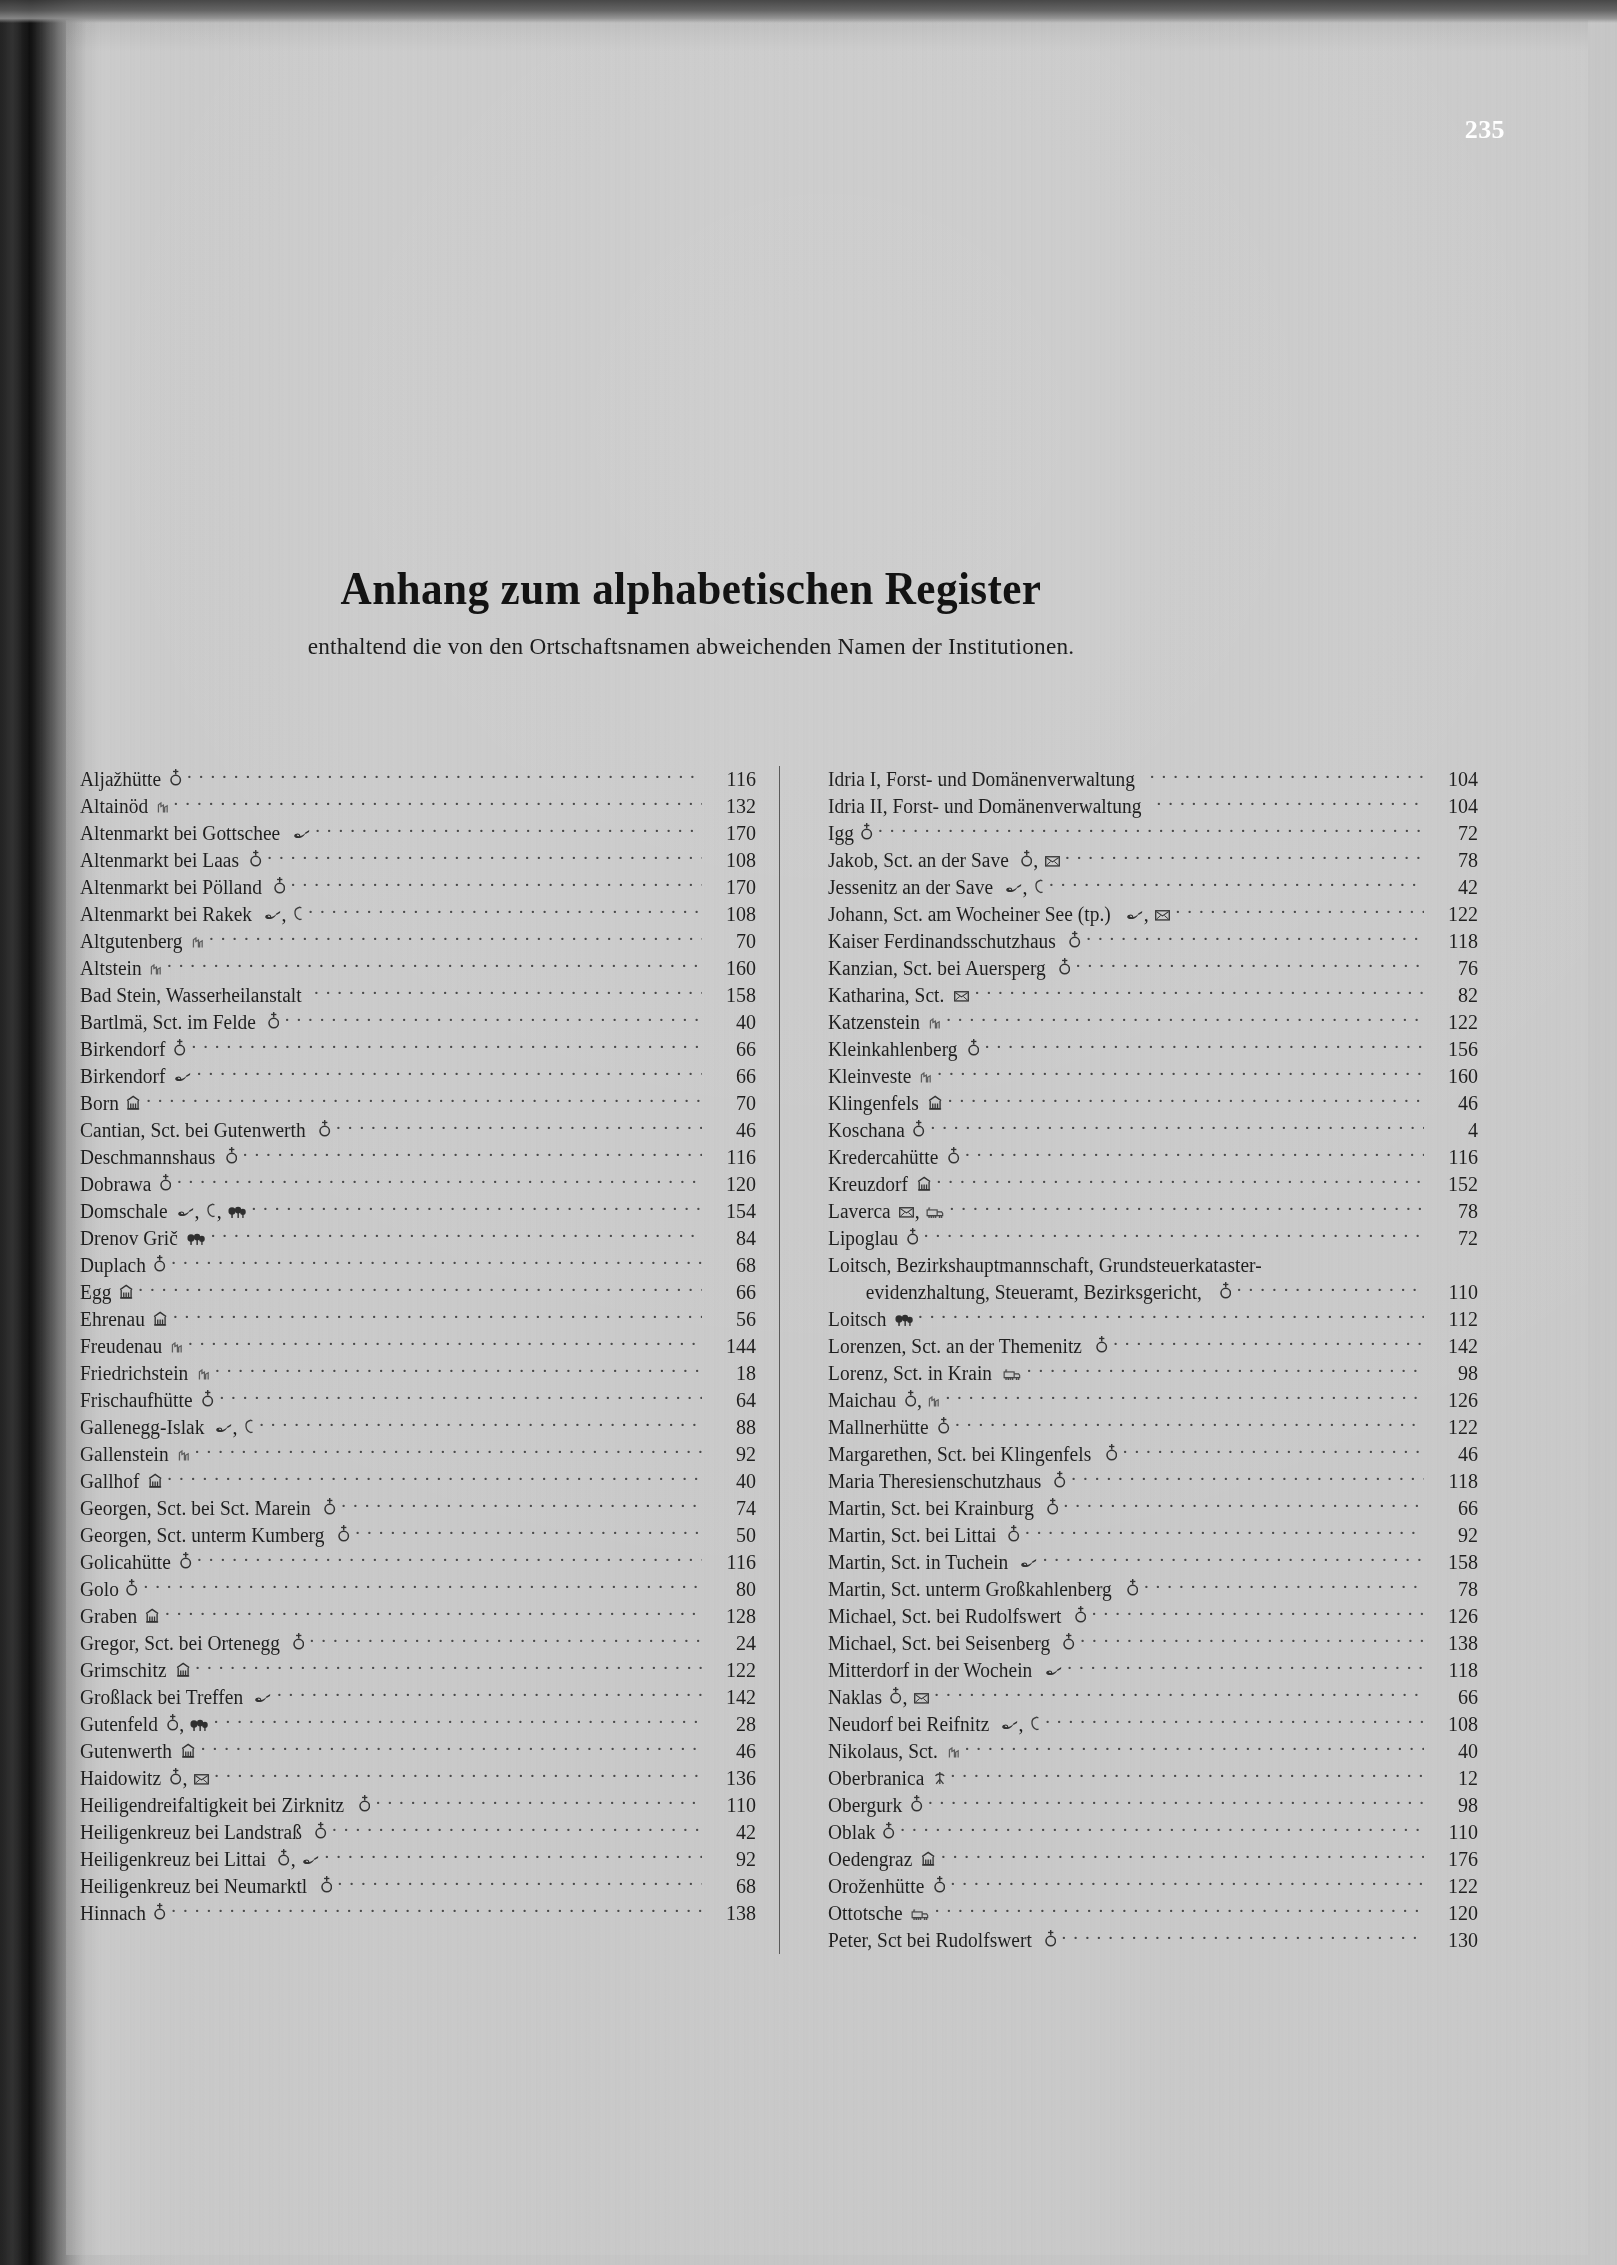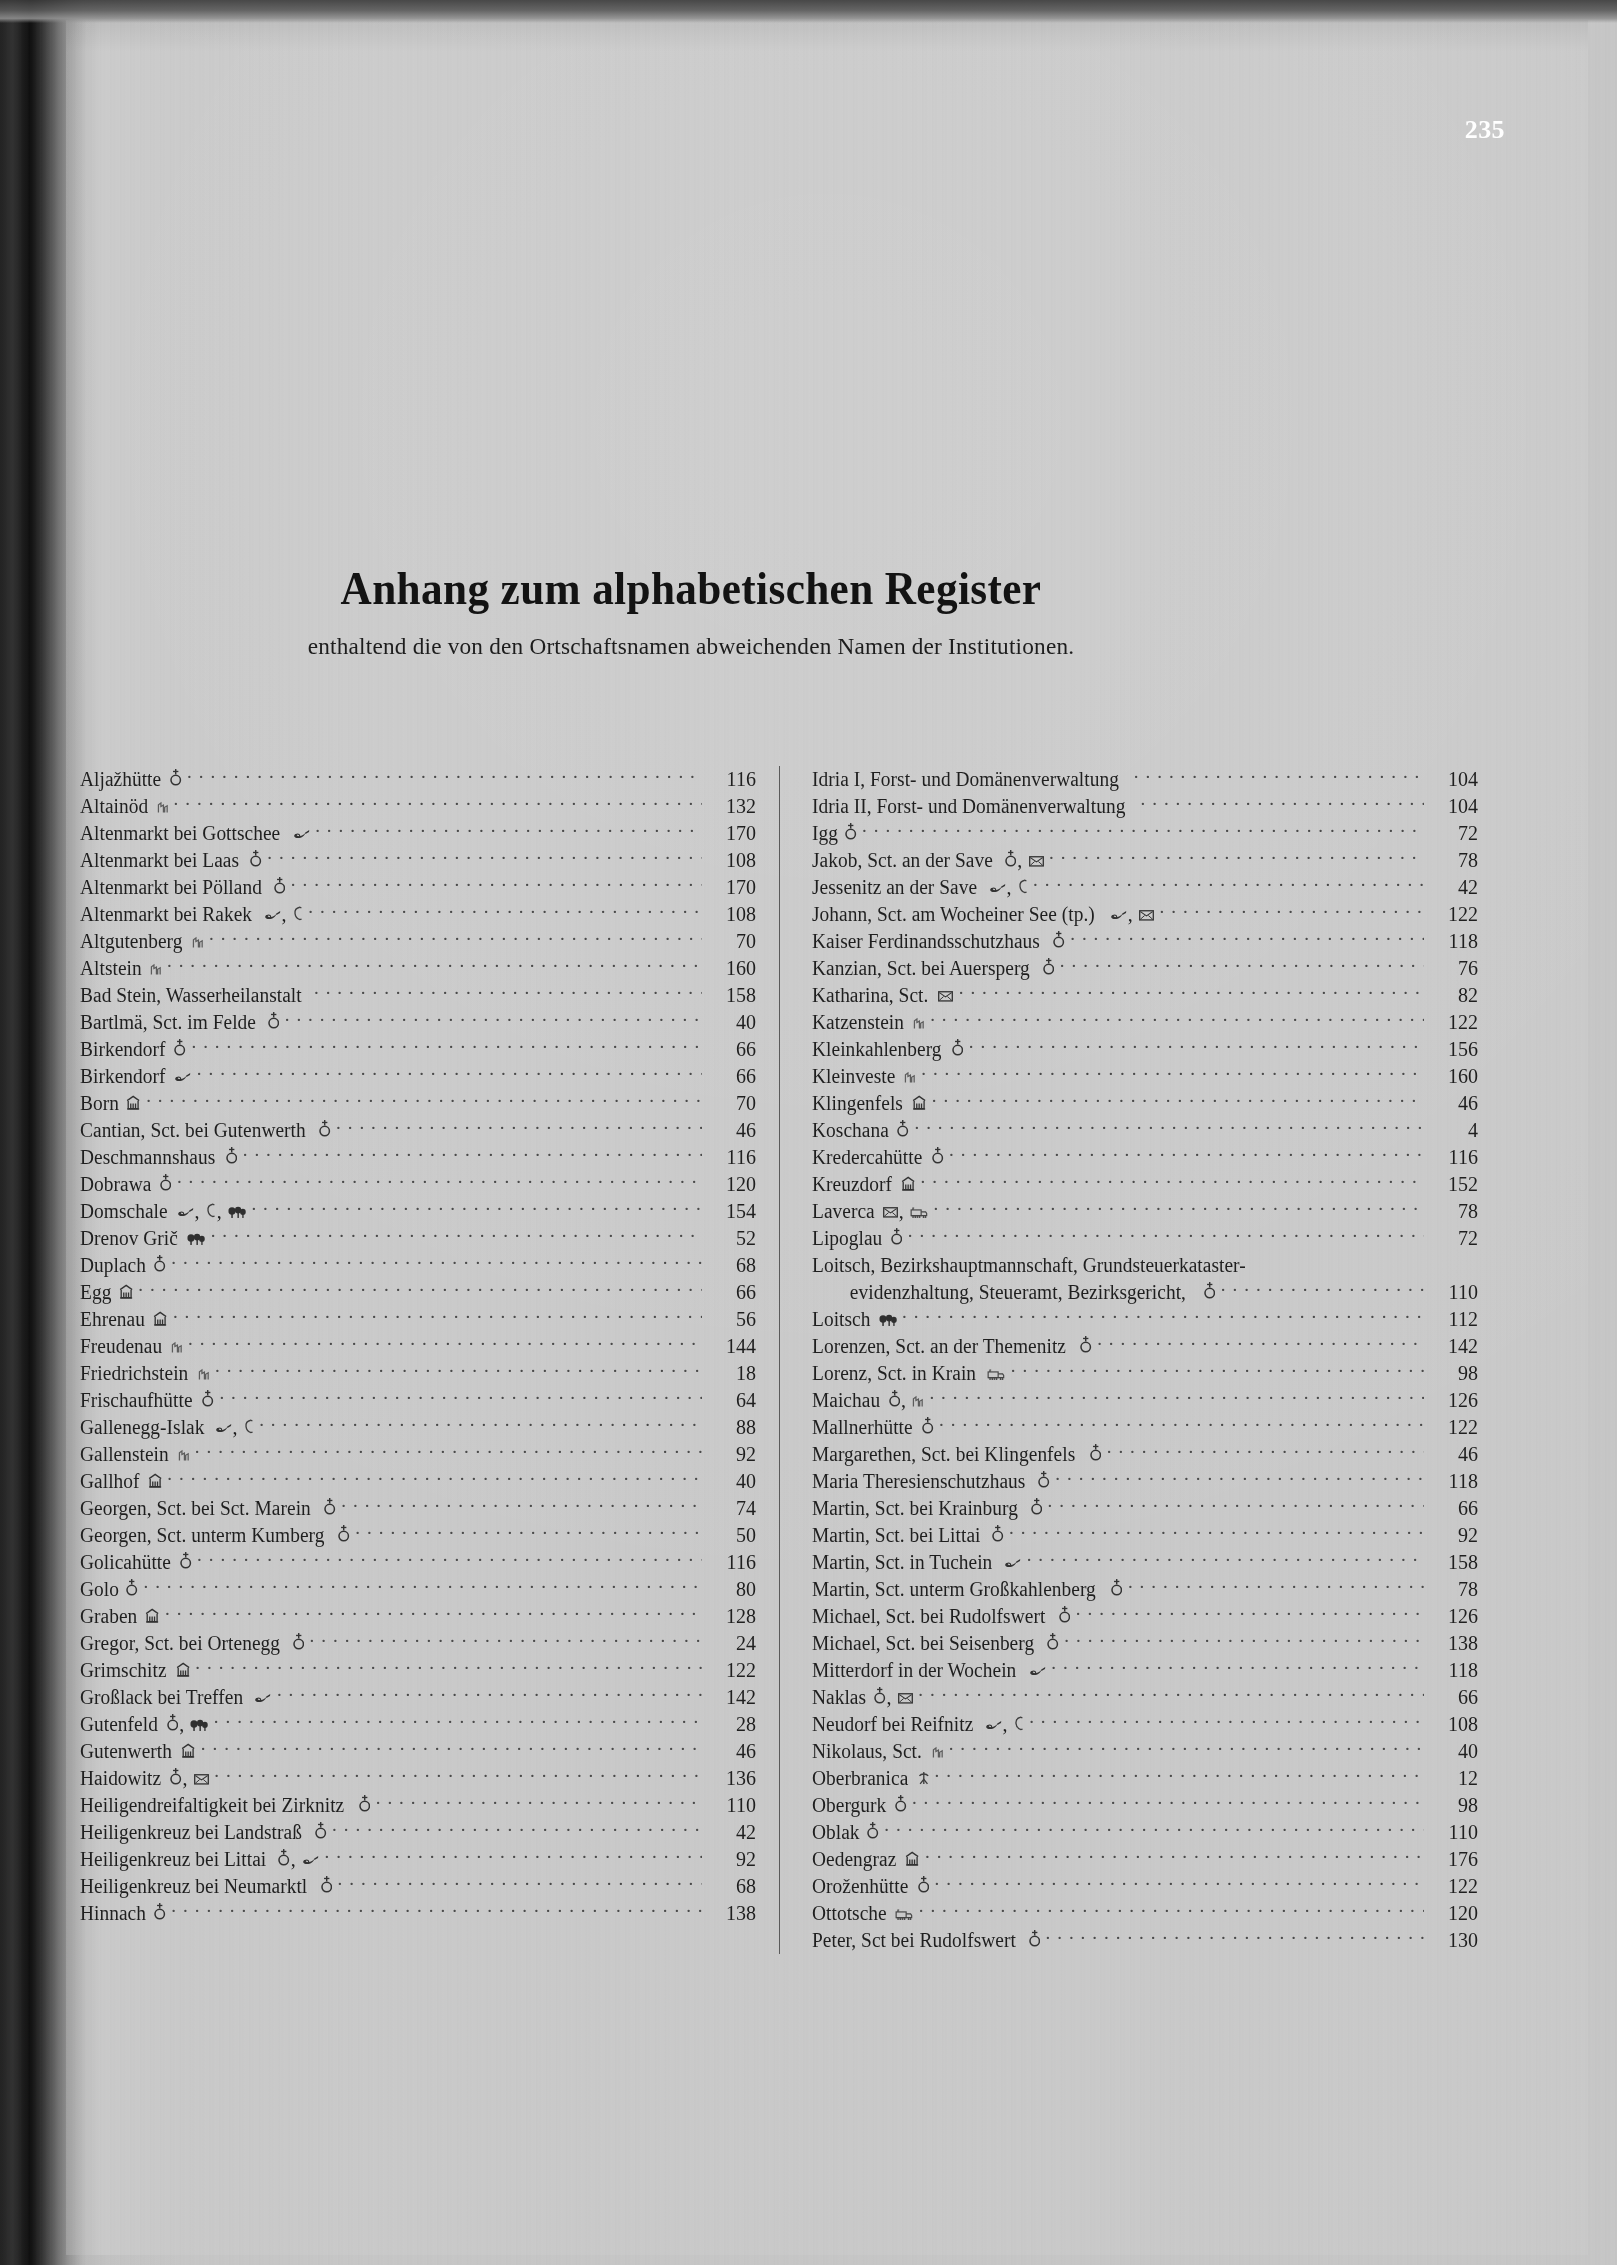--- a/index.html
+++ b/index.html
@@ -116,21 +116,21 @@
     top: 766px;
     width: 1451px;
     display: flex;
     gap: 0;
   }
   .col {
     width: 699px;
     box-sizing: border-box;
   }
   .col.left  { padding-right: 23px; }
-  .col.right { padding-left: 32px; border-left: 1.8px solid #5a5a5a; }
+  .col.right { padding-left: 48px; border-left: 1.8px solid #5a5a5a; }
 
   .entry {
     display: flex;
     align-items: baseline;
     font-size: 20px;
     line-height: 27px;
     color: #1f1f1f;
     white-space: nowrap;
     letter-spacing: 0.04px;
   }
@@ -480,21 +480,21 @@
       <ellipse cx="4.4" cy="5.6" rx="4.0" ry="4.2"></ellipse>
                 <rect x="3.6" y="8.6" width="1.7" height="4.8"></rect>
       <ellipse cx="11.2" cy="4.6" rx="3.6" ry="3.8"></ellipse>
                 <rect x="10.5" y="7.4" width="1.6" height="6"></rect>
       <ellipse cx="16.6" cy="6.6" rx="3.2" ry="3.4"></ellipse>
                 <rect x="15.9" y="9.2" width="1.5" height="4.2"></rect>
               </g>
             </svg>
           </span>
           <span class="leader"></span>
-          <span class="pg">52</span>
+          <span class="pg">84</span>
         </div>
         <div class="entry">
           <span class="nm">Duplach</span>
           <span class="sym">
             <svg width="11.6" height="17" viewBox="0 0 13 19">
               <g fill="#1f1f1f">
       <rect x="5.6" y="0" width="1.6" height="6"></rect>
                 <rect x="3.4" y="2" width="6" height="1.5"></rect>
       <circle cx="6.4" cy="12.4" r="5.3" fill="none" stroke="#1f1f1f" stroke-width="1.7"></circle>
               </g>

